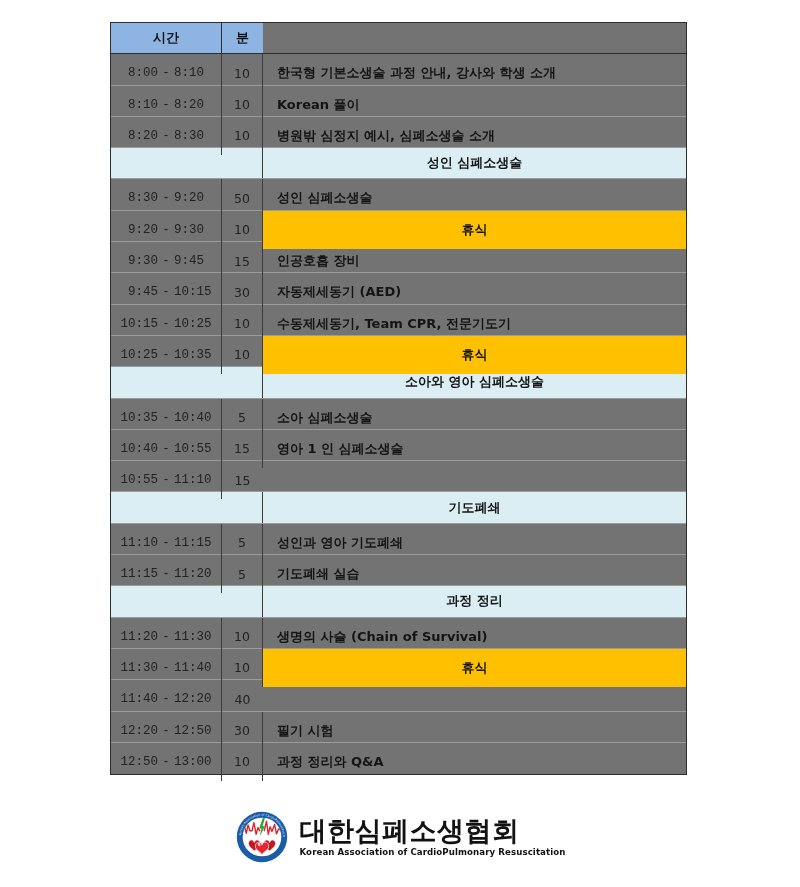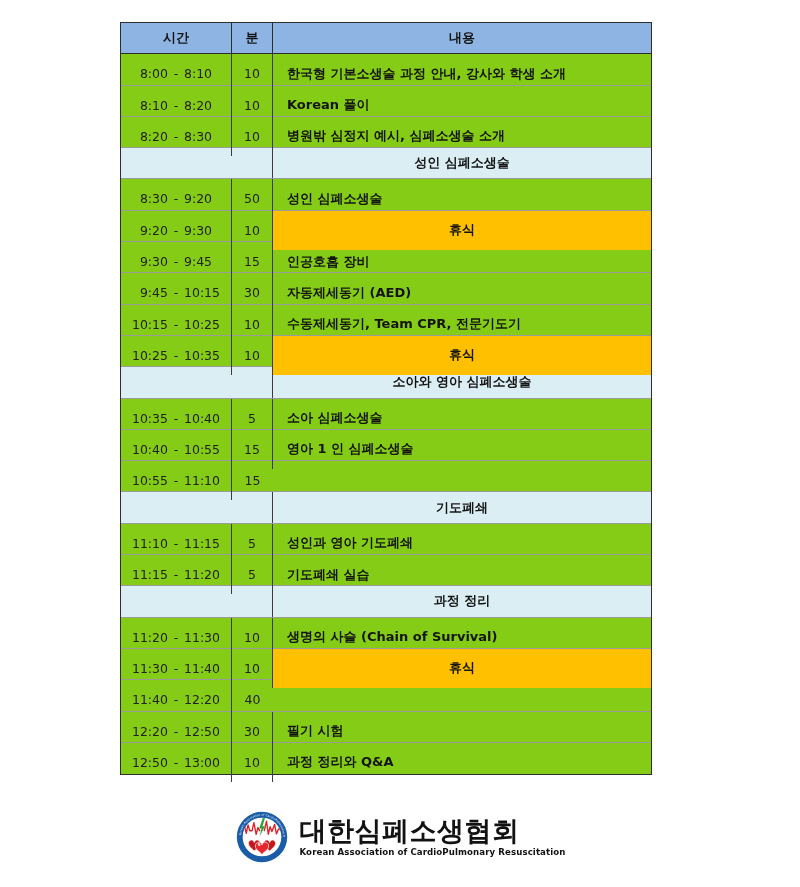--- a/index.html
+++ b/index.html
@@ -2,41 +2,41 @@
 <html style="--header-bg: #8DB4E2; --section-bg: #DAEEF3; --break-bg: #FFC000;"><head>
 <meta charset="utf-8">
 <style>
   html,body{margin:0;padding:0;}
   body{
     width:800px;height:887px;position:relative;background:#ffffff;
     font-family:"DejaVu Sans","Liberation Sans",sans-serif;color:#1c1c1c;
     overflow:hidden;
   }
   .schedule{
-    position:absolute;left:120px;top:22px;width:532px;
-    border:1.5px solid #2e2e2e;box-sizing:border-box;background:#84cc16;
+    position:absolute;left:110px;top:22px;width:577px;
+    border:1.5px solid #2e2e2e;box-sizing:border-box;background:#737373;
   }
   .row{
     display:grid;grid-template-columns:111px 41px 1fr;
     height:31.3px;border-bottom:1px solid #9b9b9b;box-sizing:border-box;
   }
   .row:last-child{border-bottom:none;}
   .row.header{border-bottom:1px solid #2e2e2e;}
   .cell{
     display:flex;align-items:center;box-sizing:border-box;
     border-right:1px solid #3c3c3c;font-size:12.5px;min-width:0;
   }
   .cell:last-child{border-right:none;}
   .header .cell{
     background:var(--header-bg,#8DB4E2);font-weight:bold;font-size:13px;
     justify-content:center;border-right-color:#2e2e2e;color:#141414;
   }
   .time-cell{
     display:grid;grid-template-columns:1fr 16px 1fr;align-items:center;
-    padding:12px 8px;font-size:12.5px;color:#222;
+    padding:12px 8px;font-size:12.5px;color:#222;font-family:Liberation Mono, monospace;
   }
   .t-start{text-align:right;}
   .t-sep{text-align:center;color:#222;}
   .t-end{text-align:left;}
   .min-cell{justify-content:center;color:#222;}
   .content-cell{font-weight:bold;padding-left:14px;font-size:13px;color:#141414;text-align:center;}
   .row.section{background:var(--section-bg,#DAEEF3);}
   .row.section .merged{grid-column:1 / 3;border-right:1px solid #3c3c3c;}
   .row.section .content-cell{justify-content:center;padding-left:0;}
   .row.break .content-cell{
@@ -50,21 +50,20 @@
   .org-ko{font-size:27px;font-weight:bold;color:#121212;letter-spacing:0.5px;line-height:1.05;}
   .org-en{font-size:8.6px;font-weight:bold;color:#121212;margin-top:2px;letter-spacing:0.1px;}
 </style>
 </head>
 <body>
 
 <div class="schedule">
   <div class="row header">
     <div class="cell">시간</div>
     <div class="cell">분</div>
-    <div class="cell">내용</div>
   </div>
   <div id="rows">
       <div class="row item">
         <div class="cell time-cell">
           <span class="t-start">8:00</span>
           <span class="t-sep">-</span>
           <span class="t-end">8:10</span>
         </div>
         <div class="cell min-cell">10</div>
         <div class="cell content-cell">한국형 기본소생술 과정 안내, 강사와 학생 소개</div>

